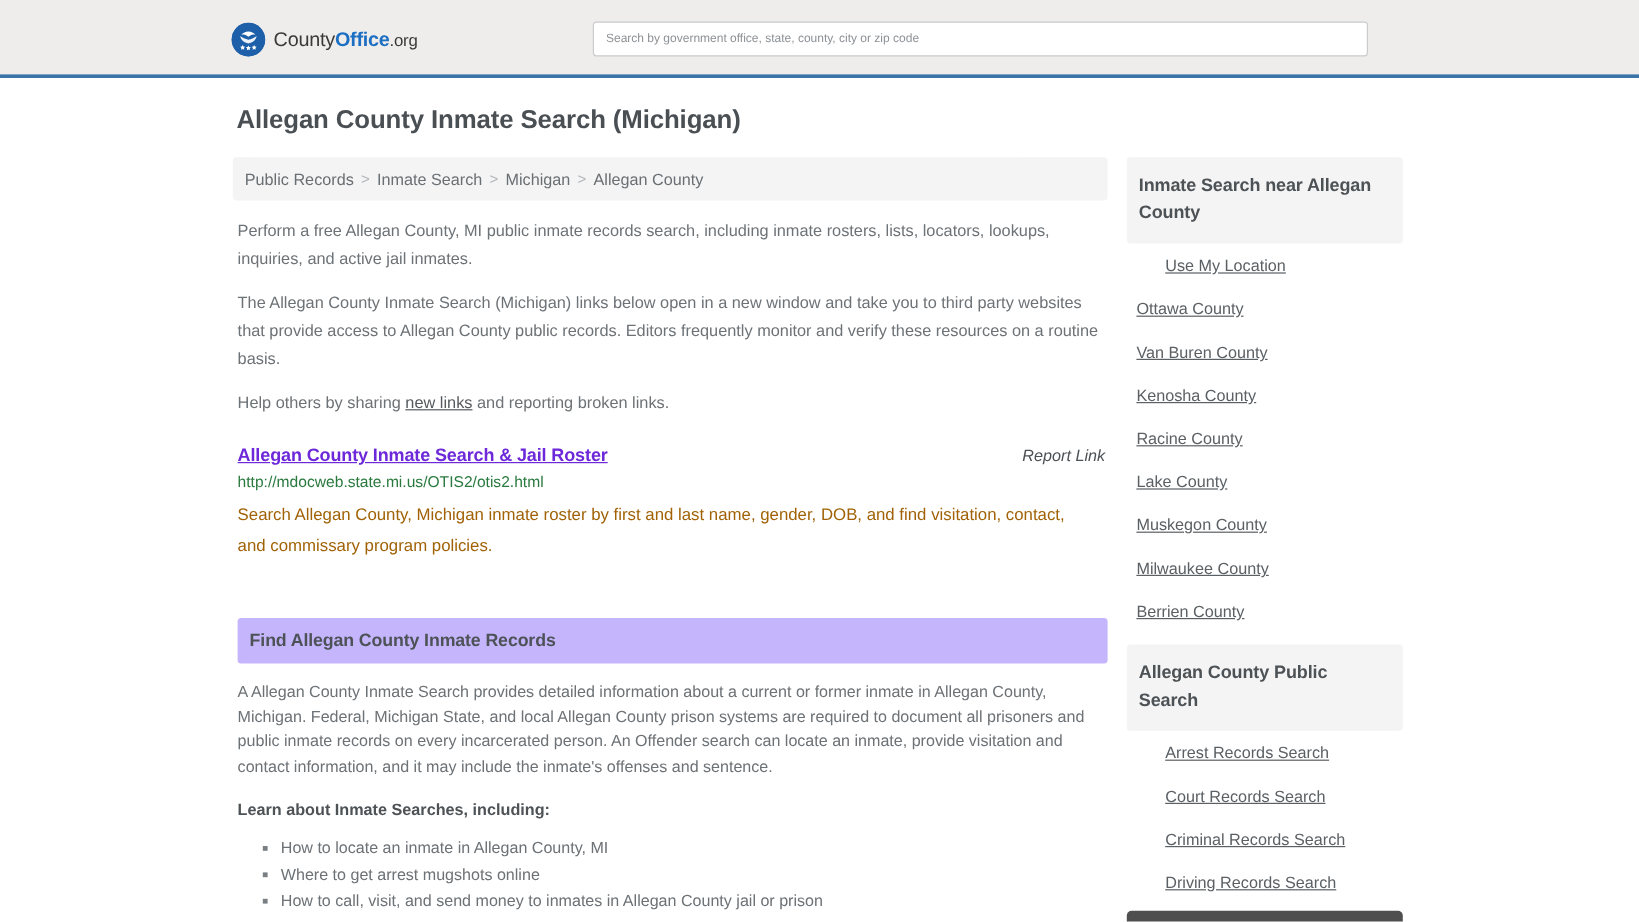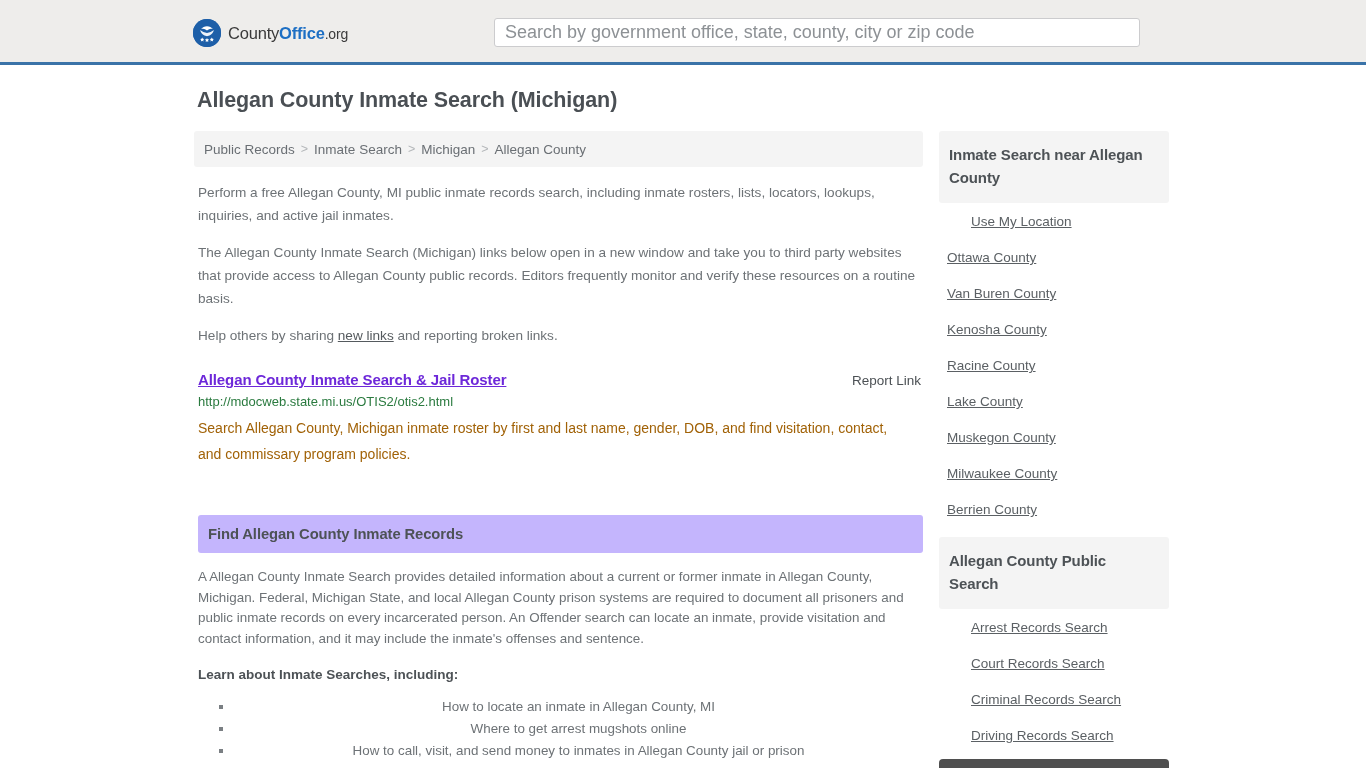--- a/index.html
+++ b/index.html
@@ -62,21 +62,21 @@
     height: 29px;
   }
   .search-input {
     width: 646px;
     height: 29px;
     border: 1px solid #ccccce;
     border-radius: 3px;
     background: #ffffff;
     padding: 0 10px;
     font-family: "Liberation Sans", sans-serif;
-    font-size: 18px;
+    font-size: 10px;
     color: #6b6f73;
     outline: none;
   }
   .search-input::placeholder { color: #8d9195; opacity: 1; }
 
   
   .page {
     position: relative;
     width: 1366px;
     padding-top: 22px;
@@ -153,20 +153,21 @@
     color: #6d28d9;
     text-decoration: underline;
     letter-spacing: -0.1px;
   }
   .report-link {
     font-size: 13.5px;
     color: #4c5155;
     text-decoration: none;
     white-space: nowrap;
     padding-right: 2px;
+    font-style: italic;
   }
   .result-url {
     display: block;
     margin-top: 6px;
     font-size: 13px;
     color: #2a7a3f;
     text-decoration: none;
   }
   .result-desc {
     margin: 6px 0 0 0;
@@ -212,21 +213,20 @@
     margin: 0 0 0 2px;
     padding-left: 32px;
     list-style: none;
   }
   ul.feature-list li {
     position: relative;
     font-size: 13.4px;
     line-height: 22px;
     color: #6d7276;
     padding-left: 2px;
-    text-align: center;
   }
   ul.feature-list li::before {
     content: "";
     position: absolute;
     left: -13px;
     top: 9px;
     width: 4px;
     height: 4px;
     background: #7a7f83;
   }

